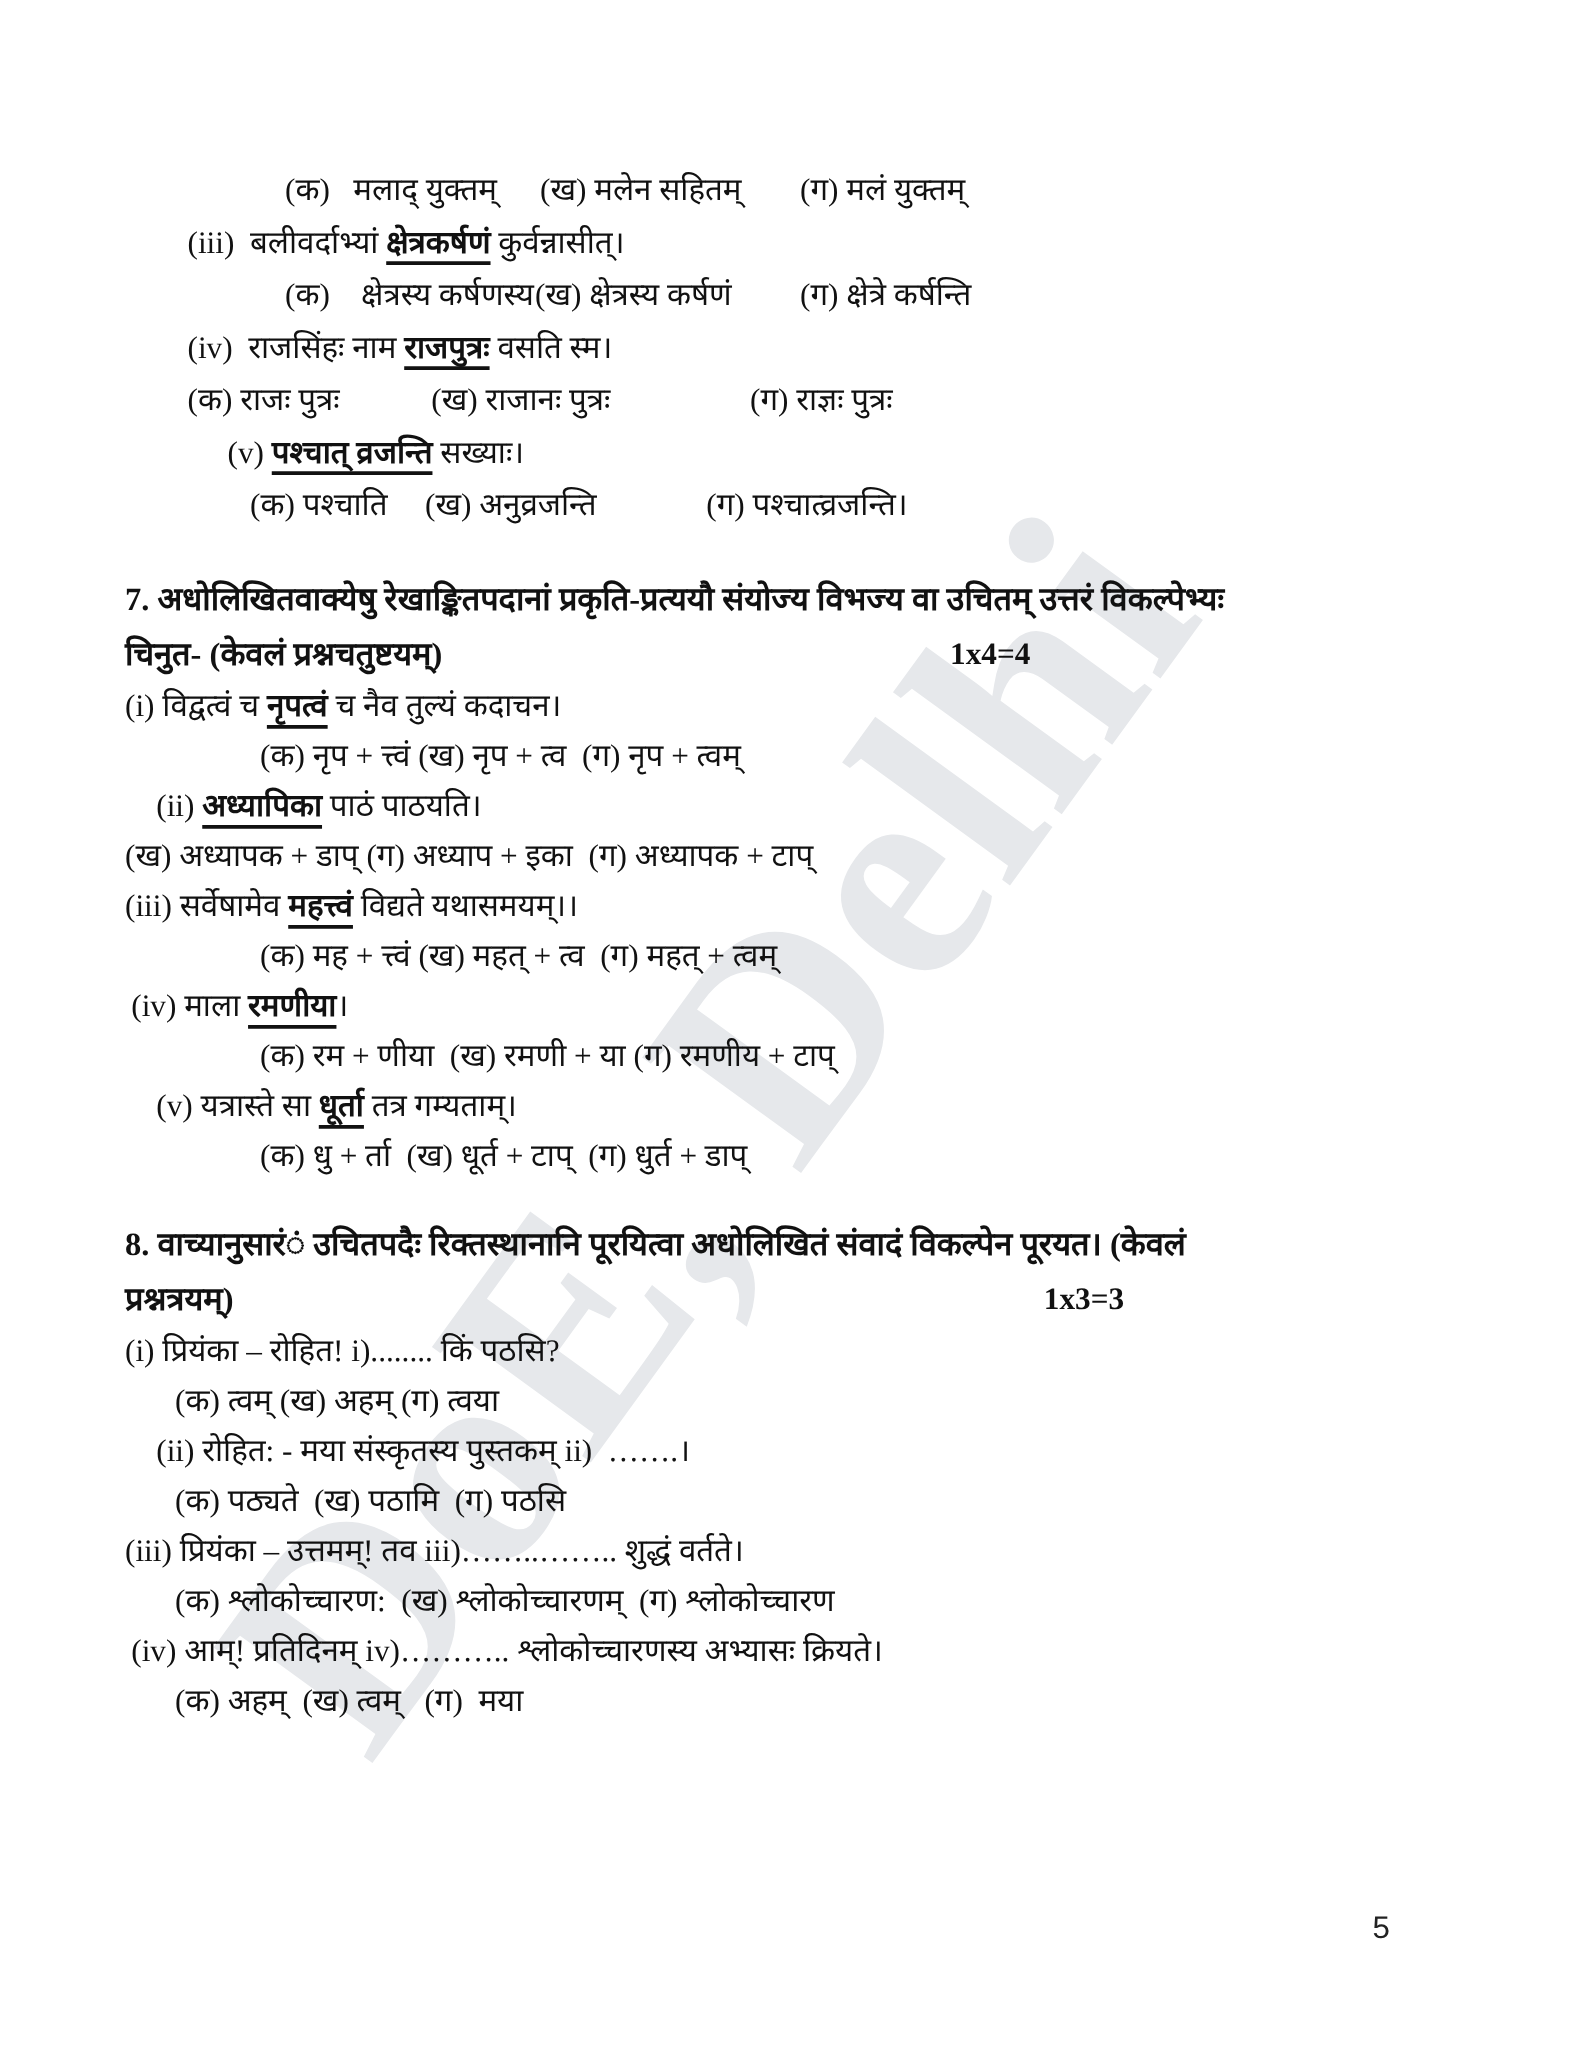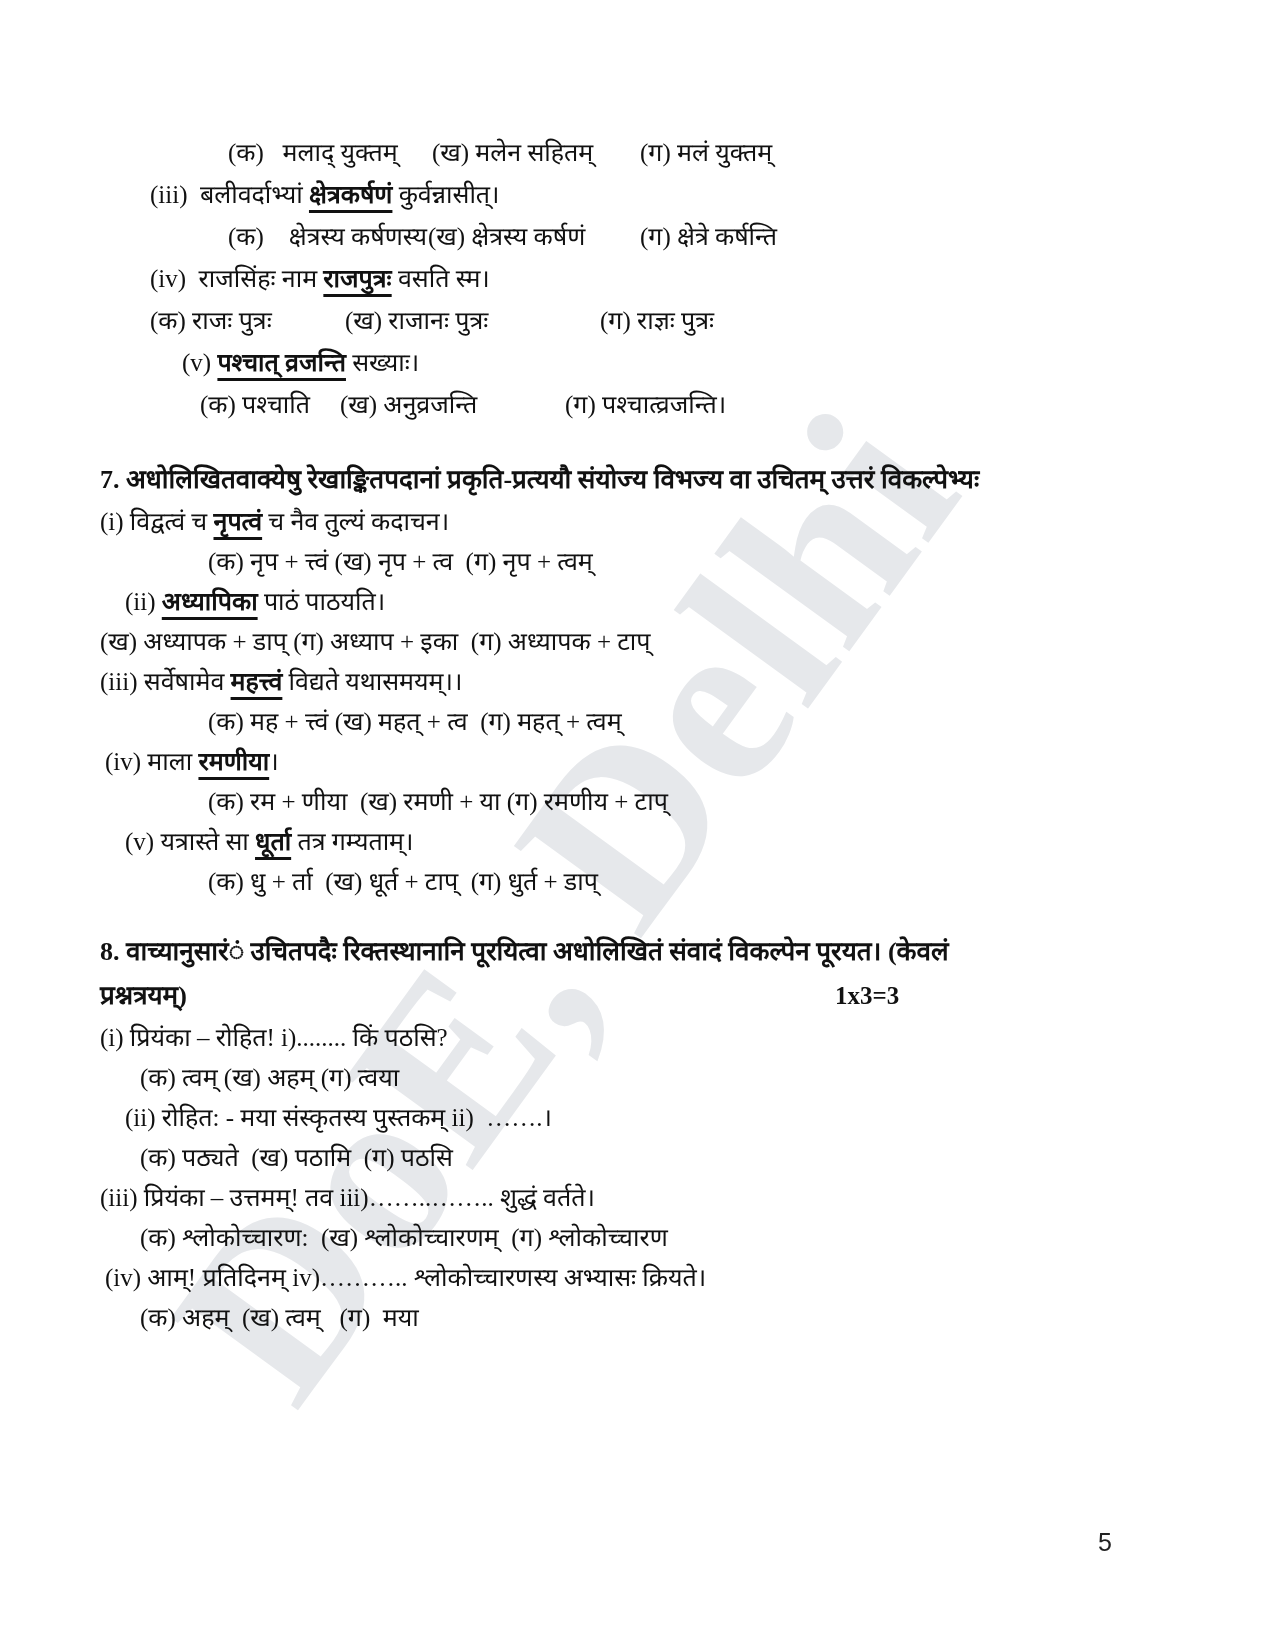--- a/index.html
+++ b/index.html
@@ -109,20 +109,21 @@
 
       <div class="line ind190"><span class="col cC1">(क) राजः पुत्रः</span><span class="col cC2">(ख) राजानः पुत्रः</span><span>(ग) राज्ञः पुत्रः</span></div>
 
       <div class="line ind182"><span>(v) </span><span class="ul">पश्चात् व्रजन्ति</span><span> सख्याः।</span></div>
 
       <div class="line ind200"><span class="col cD1">(क) पश्चाति</span><span class="col cD2">(ख) अनुव्रजन्ति</span><span>(ग) पश्चात्व्रजन्ति।</span></div>
     </div>
 
     <div>
       <div class="heading mt-sec7">7. अधोलिखितवाक्येषु रेखाङ्कितपदानां प्रकृति-प्रत्ययौ संयोज्य विभज्य वा उचितम् उत्तरं विकल्पेभ्यः</div>
+      <div class="heading"><span>चिनुत- (केवलं प्रश्नचतुष्टयम्)</span><span class="marks marks-q7">1x4=4</span></div>
 
       <div class="line"><span>(i) विद्वत्वं च </span><span class="ul">नृपत्वं</span><span> च नैव तुल्यं कदाचन।</span></div>
       <div class="line ind208">(क) नृप + त्त्वं (ख) नृप + त्व  (ग) नृप + त्वम्</div>
 
       <div class="line ind110"><span>(ii) </span><span class="ul">अध्यापिका</span><span> पाठं पाठयति।</span></div>
       <div class="line ind218">(ख) अध्यापक + डाप् (ग) अध्याप + इका  (ग) अध्यापक + टाप्</div>
 
       <div class="line"><span>(iii) सर्वेषामेव </span><span class="ul">महत्त्वं</span><span> विद्यते यथासमयम्।।</span></div>
       <div class="line ind208">(क) मह + त्त्वं (ख) महत् + त्व  (ग) महत् + त्वम्</div>
 

